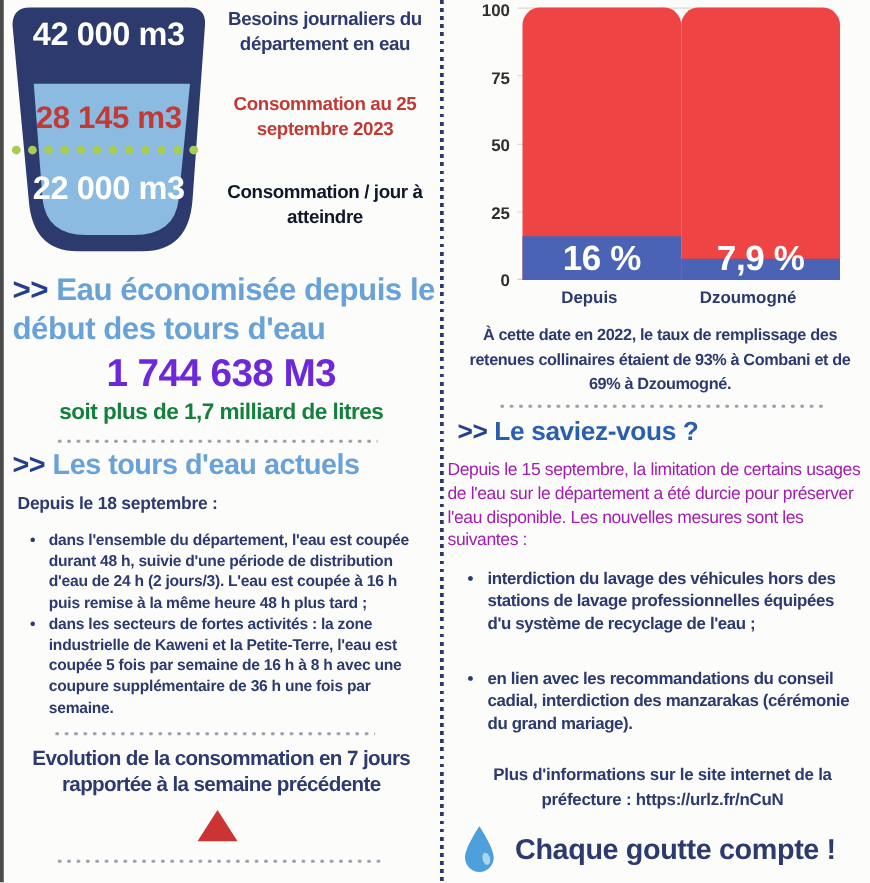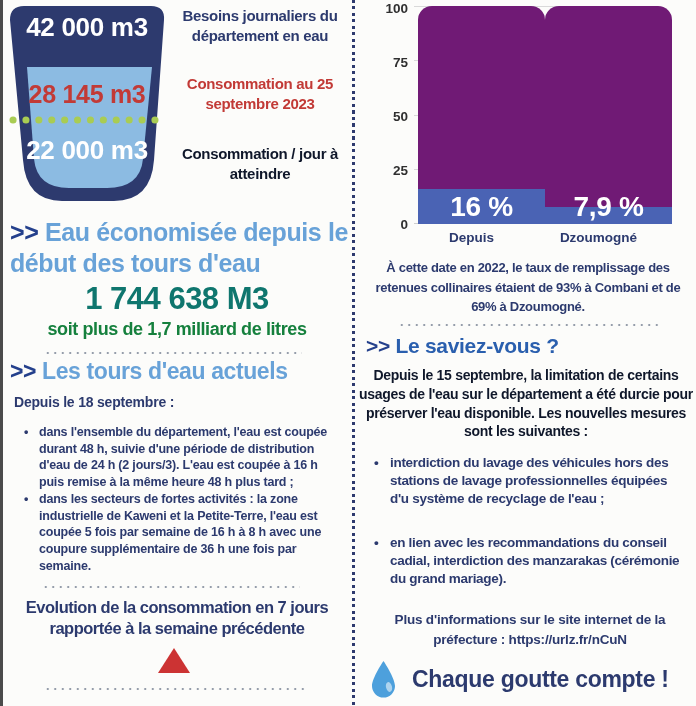--- a/index.html
+++ b/index.html
@@ -31,50 +31,50 @@
   
   .cup-legend{position:absolute;left:172px;top:4px;width:176px;height:200px;}
   .cup-legend div{position:absolute;width:100%;text-align:center;font-weight:bold;font-size:15px;line-height:1.32;letter-spacing:-0.3px;}
   .legend-needs{top:2px;color:#2c3a6e;}
   .legend-conso{top:70px;color:#c23a36;}
   .legend-target{top:140px;color:#0f172a;}
   
   .chev{color:#24408c;font-weight:bold;}
   .h-blue{color:#68a2d8;font-weight:bold;}
   .heading1{position:absolute;left:10px;top:217px;width:338px;font-size:25px;line-height:1.23;letter-spacing:-0.4px;}
-  .amount{position:absolute;left:8px;top:281px;width:338px;text-align:center;font-size:31px;font-weight:bold;color:#0f766e;letter-spacing:-0.5px;}
+  .amount{position:absolute;left:8px;top:281px;width:338px;text-align:center;font-size:31px;font-weight:bold;color:#6d28d9;letter-spacing:-0.5px;}
   .subtitle{position:absolute;left:8px;top:319px;width:338px;text-align:center;font-size:18px;font-weight:bold;color:#15803d;letter-spacing:-0.4px;}
   .heading2{position:absolute;left:10px;top:358px;width:338px;font-size:23px;letter-spacing:-0.4px;}
   .since{position:absolute;left:14px;top:394px;width:330px;font-size:14px;font-weight:bold;letter-spacing:-0.2px;}
   .bullets{position:absolute;left:22px;top:424px;width:322px;margin:0;padding:0;list-style:none;}
   .bullets li{position:relative;padding-left:17px;font-size:12.5px;font-weight:bold;line-height:16.7px;letter-spacing:-0.2px;color:#2c3a6e;}
   .bullets li::before{content:"•";position:absolute;left:2px;top:0;}
   .evo-title{position:absolute;left:8px;top:597px;width:338px;text-align:center;font-size:16.5px;font-weight:bold;letter-spacing:-0.5px;line-height:1.25;color:#2c3a6e;}
   .evo-row{position:absolute;left:0;top:648px;width:348px;display:flex;align-items:center;justify-content:center;gap:15px;}
   .tri-up{width:0;height:0;border-left:16px solid transparent;border-right:16px solid transparent;border-bottom:25px solid #cc3333;}
   .evo-val{font-size:27px;font-weight:bold;color:#2b63b5;letter-spacing:-0.3px;}
   .sep1{top:351px;left:44px;width:258px;}
   .sep2{top:585px;left:42px;width:258px;}
   .sep3{top:687px;left:44px;width:262px;}
   .sep4{top:323px;left:398px;width:262px;}
   
   .chart{position:absolute;left:362px;top:0;width:332px;height:252px;}
   .tick{position:absolute;left:0;width:46px;text-align:right;font-size:13.5px;font-weight:600;color:#2f2f2f;}
   .plot{position:absolute;left:52px;top:6px;width:238px;height:218px;}
   .gridline{position:absolute;left:0;width:100%;height:1px;background:#d9d9d9;}
-  .bar{position:absolute;bottom:0;width:127px;height:100%;background:#701a75;border-radius:14px 14px 0 0;text-decoration:underline;}
+  .bar{position:absolute;bottom:0;width:127px;height:100%;background:#ef4444;border-radius:14px 14px 0 0;text-decoration:underline;}
   .bar-fill{position:absolute;bottom:0;left:0;width:100%;background:#4a63b4;}
   .bar-pct{position:absolute;bottom:1px;left:0;width:100%;text-align:center;color:#ffffff;font-size:28px;font-weight:bold;letter-spacing:-0.3px;}
   .cat-label{position:absolute;top:230px;width:107px;text-align:center;font-size:13.5px;font-weight:600;color:#2c3a6e;}
   
   .note{position:absolute;left:364px;top:258px;width:328px;text-align:center;font-size:13px;font-weight:bold;line-height:1.5;letter-spacing:-0.3px;color:#2c3a6e;}
   .heading3{position:absolute;left:366px;top:334px;width:326px;font-size:21px;letter-spacing:-0.3px;}
   .heading3 .chev3{color:#24408c;font-weight:bold;}
   .heading3 .txt3{color:#2a5fae;font-weight:bold;}
-  .intro{position:absolute;left:358px;top:366px;width:336px;text-align:center;font-size:14px;font-weight:bold;color:#0f172a;line-height:1.34;letter-spacing:-0.3px;}
+  .intro{position:absolute;left:358px;top:366px;width:336px;text-align:left;font-size:14px;font-weight:normal;color:#a21caf;line-height:1.34;letter-spacing:-0.3px;}
   .r-bullets{position:absolute;left:372px;top:454px;width:316px;margin:0;padding:0;list-style:none;}
   .r-bullets li{position:relative;padding-left:18px;font-size:13.5px;font-weight:bold;line-height:1.32;letter-spacing:-0.3px;color:#2c3a6e;}
   .r-bullets li + li{margin-top:27px;}
   .r-bullets li::before{content:"•";position:absolute;left:2px;top:0;}
   .more-info{position:absolute;left:368px;top:610px;width:324px;text-align:center;font-size:13.5px;font-weight:bold;line-height:1.45;letter-spacing:-0.2px;color:#2c3a6e;}
   .footer-row{position:absolute;left:370px;top:660px;width:322px;display:flex;align-items:center;gap:15px;}
   .slogan{font-size:23px;font-weight:bold;color:#2c3a6e;letter-spacing:-0.3px;}
 </style>
 </head>
 <body>

